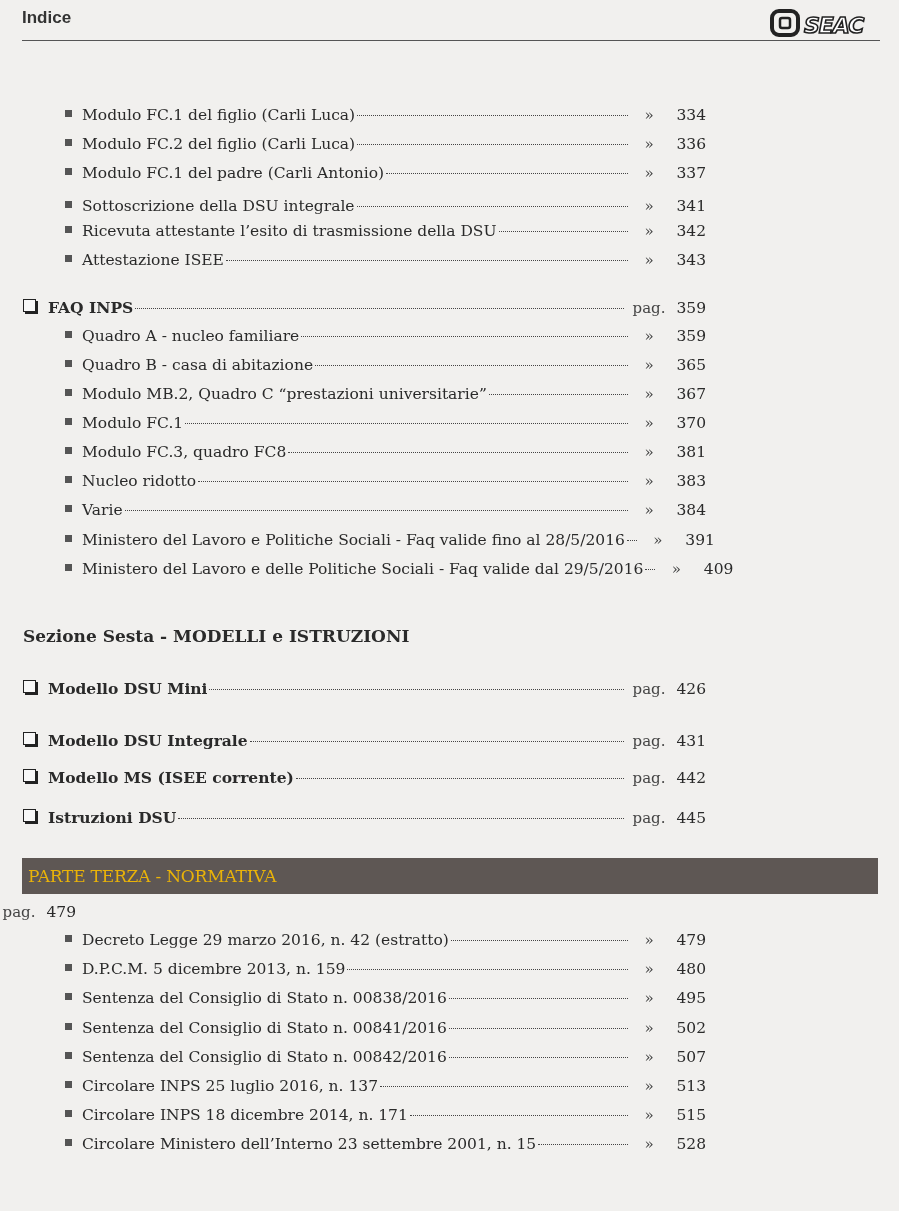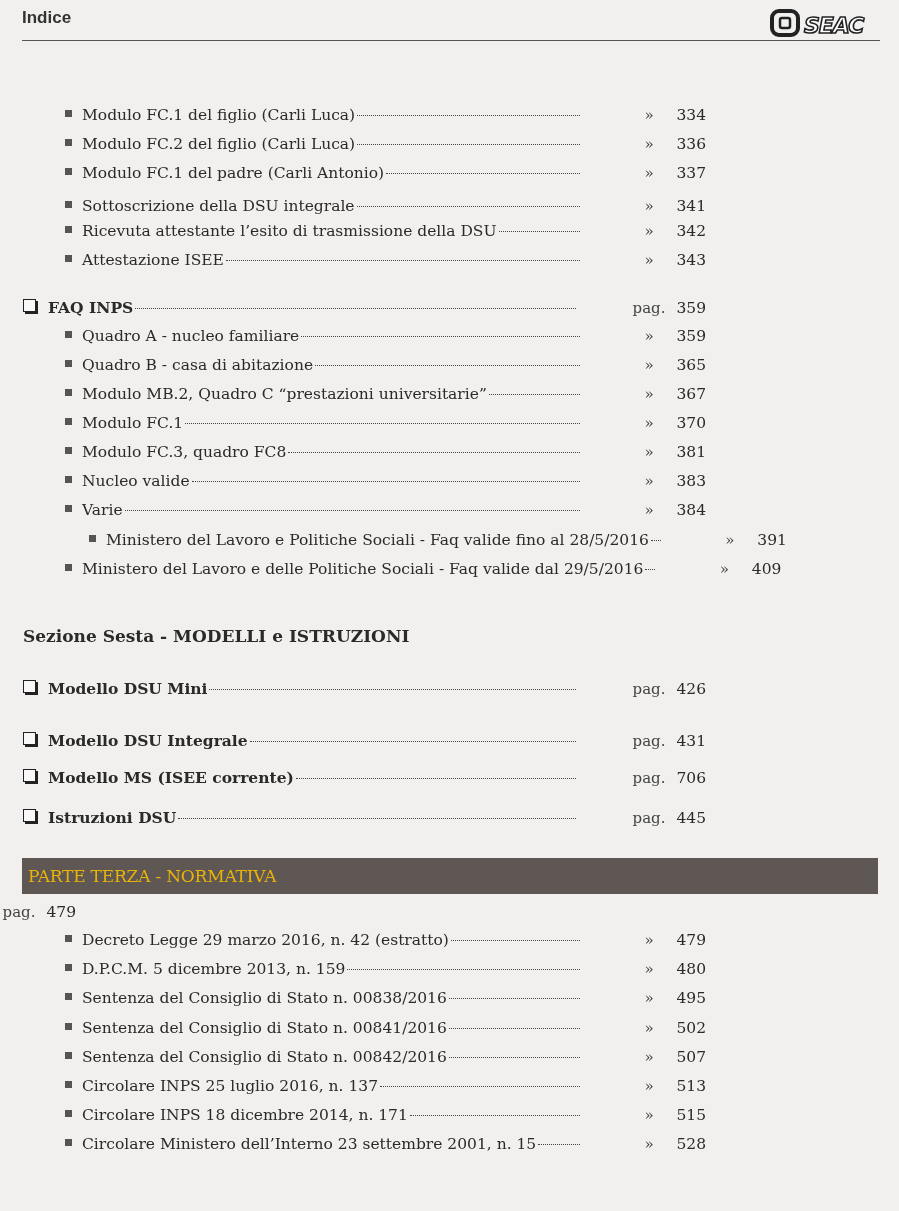--- a/index.html
+++ b/index.html
@@ -46,21 +46,20 @@
       width: 110px;
       height: 30px;
     }
     .row {
       position: absolute;
       left: 0;
       width: 727px;
       height: 26px;
       display: flex;
       align-items: baseline;
-      gap: 48px;
     }
     .row .bullet {
       display: inline-block;
       width: 7px;
       height: 7px;
       background: #555;
       margin-right: 10px;
       position: relative;
       top: -3px;
       flex: none;
@@ -287,40 +286,40 @@
       <span class="leader"></span>
     </div>
   <div class="right-end">
       <span class="pref">»</span>
       <span class="pnum">381</span>
     </div>
 </div>
 <div class="row sub" style="top:472px;">
   <div class="label-wrap">
       <span class="bullet"></span>
-      <span class="label">Nucleo valide</span>
+      <span class="label">Nucleo ridotto</span>
       <span class="leader"></span>
     </div>
   <div class="right-end">
       <span class="pref">»</span>
       <span class="pnum">383</span>
     </div>
 </div>
 <div class="row sub" style="top:501px;">
   <div class="label-wrap">
       <span class="bullet"></span>
       <span class="label">Varie</span>
       <span class="leader"></span>
     </div>
   <div class="right-end">
       <span class="pref">»</span>
       <span class="pnum">384</span>
     </div>
 </div>
-<div class="row sub" style="top:531px;padding-left:24px;">
+<div class="row sub" style="top:531px;">
   <div class="label-wrap">
       <span class="bullet"></span>
       <span class="label">Ministero del Lavoro e Politiche Sociali - Faq valide fino al 28/5/2016</span>
       <span class="leader"></span>
     </div>
   <div class="right-end">
       <span class="pref">»</span>
       <span class="pnum">391</span>
     </div>
 </div>
@@ -361,21 +360,21 @@
     </div>
 </div>
 <div class="row main" style="top:768px;">
   <div class="label-wrap" style="margin-left:23px;">
       <span class="checkbox"></span>
       <span class="label">Modello MS (ISEE corrente)</span>
       <span class="leader"></span>
     </div>
   <div class="right-end">
       <span class="pref">pag.</span>
-      <span class="pnum">706</span>
+      <span class="pnum">442</span>
     </div>
 </div>
 <div class="row main" style="top:808px;">
   <div class="label-wrap" style="margin-left:23px;">
       <span class="checkbox"></span>
       <span class="label">Istruzioni DSU</span>
       <span class="leader"></span>
     </div>
   <div class="right-end">
       <span class="pref">pag.</span>

